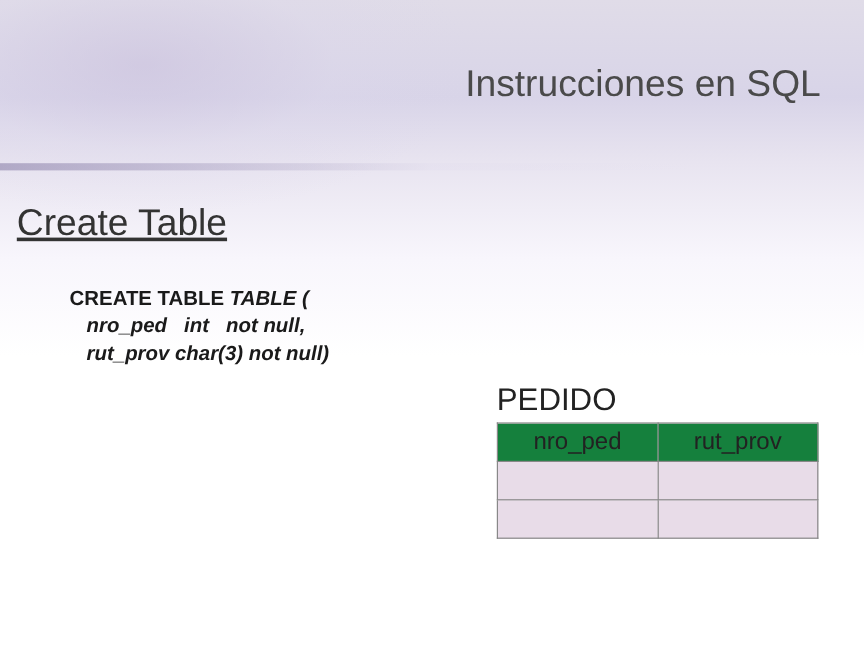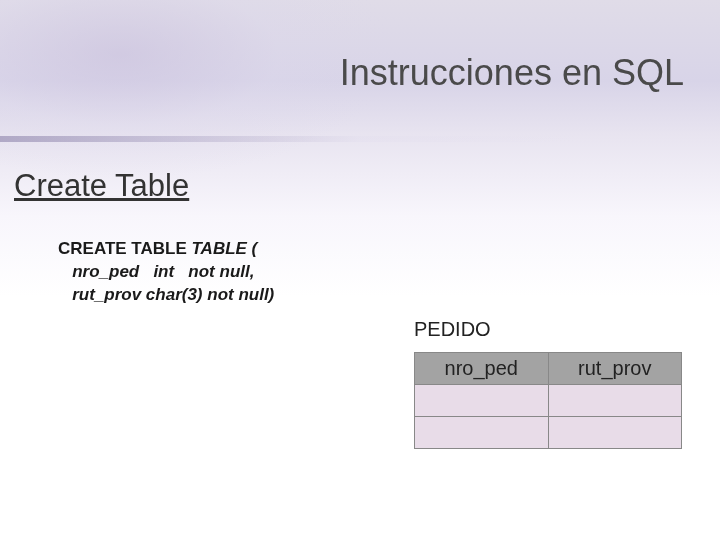--- a/index.html
+++ b/index.html
@@ -16,21 +16,21 @@
     top: 0; left: 0;
     width: 400px;
     height: 180px;
     background: radial-gradient(ellipse at 30% 30%, rgba(200,190,220,0.5) 0%, rgba(220,215,235,0.3) 40%, transparent 70%);
     pointer-events: none;
   }
   .title {
     position: absolute;
     top: 52px;
     right: 36px;
-    font-size: 36px;
+    font-size: 31px;
     color: #4a4a4a;
     font-weight: 400;
   }
   .gradient-bar {
     position: absolute;
     top: 136px;
     left: 0;
     width: 100%;
     height: 6px;
     background: linear-gradient(90deg, rgba(140,130,170,0.6) 0%, rgba(220,215,235,0.2) 50%, transparent 80%);
@@ -56,41 +56,41 @@
     line-height: 1.35;
     white-space: pre;
   }
   .code-line1 { font-style: normal; }
   .code-line1 .kw { font-style: normal; }
   .code-line1 .ital { font-style: italic; }
   .table-label {
     position: absolute;
     top: 318px;
     left: 414px;
-    font-size: 20px;
+    font-size: 26px;
     color: #222;
     font-weight: 400;
   }
   .data-table {
     position: absolute;
     top: 352px;
     left: 414px;
     border-collapse: collapse;
     width: 268px;
   }
   .data-table th, .data-table td {
     border: 1px solid #888;
     height: 32px;
     text-align: center;
     font-size: 20px;
     font-weight: 400;
     color: #222;
   }
   .data-table th {
-    background: #a3a3a3;
+    background: #15803d;
     font-weight: 400;
   }
   .data-table td {
     background: #e8dce8;
   }
   .data-table .col1 { width: 50%; }
   .data-table .col2 { width: 50%; }
 </style>
 </head>
 <body>

